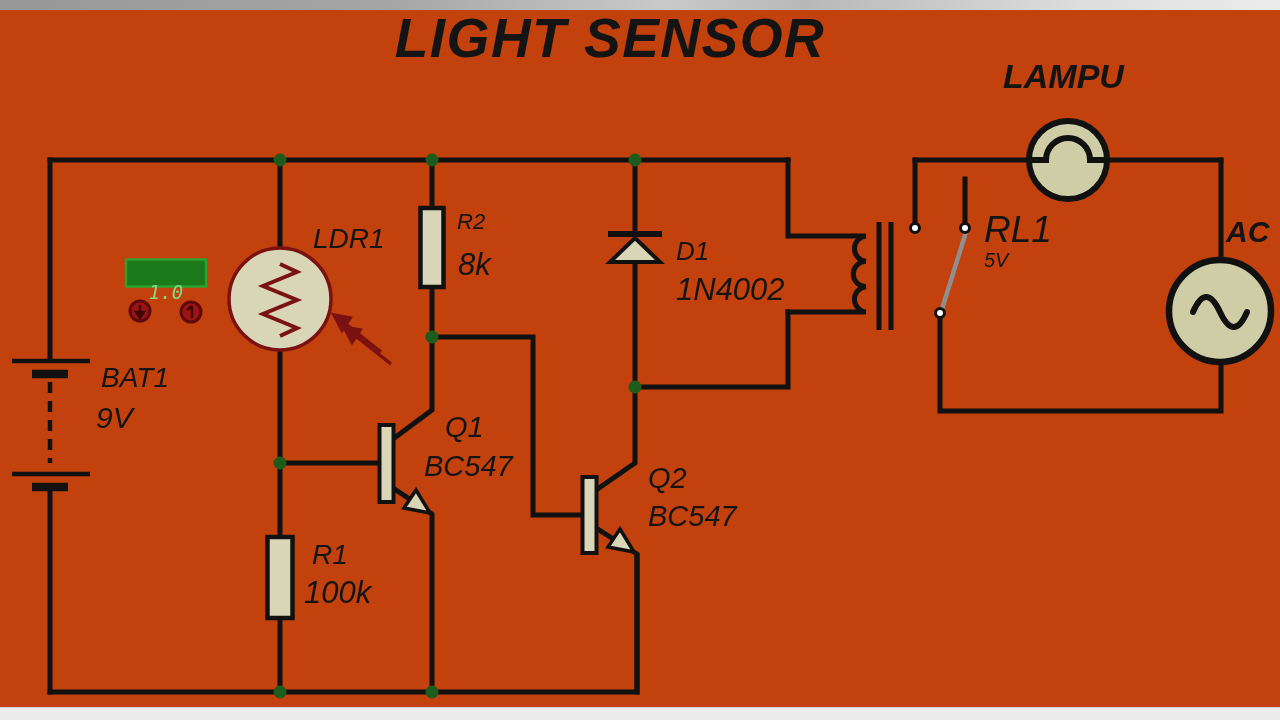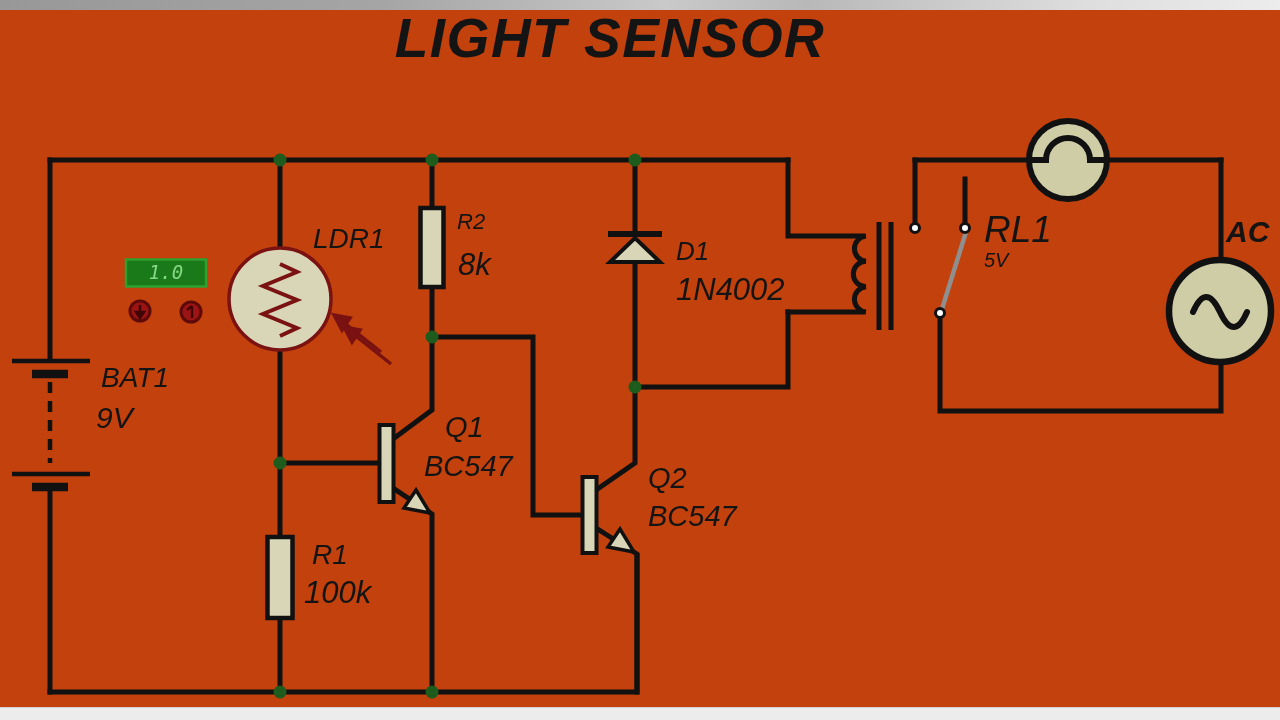--- a/index.html
+++ b/index.html
@@ -8,21 +8,21 @@
   #bar-top{position:absolute;left:0;top:0;width:1280px;height:10px;
            background:linear-gradient(to right,#989898 0%,#a5a5a5 30%,#c9c9c9 52%,#b8b8b8 63%,#dedede 85%,#ececec 100%);}
   #bar-bottom{position:absolute;left:0;top:707px;width:1280px;height:13px;background:#ececec;border-top:1px solid #d2d2d2;}
   svg{position:absolute;left:0;top:0;}
   .lbl{position:absolute;color:#141414;line-height:1.05;white-space:nowrap;}
   .title{font-size:55px;font-weight:bold;letter-spacing:1.5px;text-align:center;}
   .ref{font-size:28px;}
   .val{font-size:31px;}
   .big{font-size:31px;}
   .bold{font-weight:bold;}
-  .seg{font-family:"DejaVu Sans Mono", monospace;font-size:19px;color:#86d886;text-align:center;}
+  .seg{font-family:"DejaVu Sans Mono", monospace;font-size:19px;color:#86d886;text-align:center;margin-top:20px;}
 </style>
 </head>
 <body>
 
 <div id="stage">
   <div id="bar-top"></div>
 
   <svg width="1280" height="720" viewBox="0 0 1280 720">
 
     <g stroke="#111111" stroke-width="5" fill="none" stroke-linecap="square" stroke-linejoin="miter">
@@ -158,16 +158,17 @@
 
   <div class="lbl ref" style="left:445px;top:412px;font-size:29px;">Q1</div>
   <div class="lbl ref" style="left:424px;top:451px;font-size:29px;">BC547</div>
 
   <div class="lbl ref" style="left:648px;top:463px;font-size:29px;">Q2</div>
   <div class="lbl ref" style="left:648px;top:501px;font-size:29px;">BC547</div>
 
   <div class="lbl ref" style="left:984px;top:211px;font-size:37px;">RL1</div>
   <div class="lbl val" style="left:984px;top:250px;font-size:20px;">5V</div>
 
+  <div class="lbl bold" style="left:1003px;top:59px;font-size:34px;">LAMPU</div>
   <div class="lbl bold" style="left:1226px;top:216px;font-size:30px;">AC</div>
 
   <div id="bar-bottom"></div>
 </div>
 
 </body></html>

